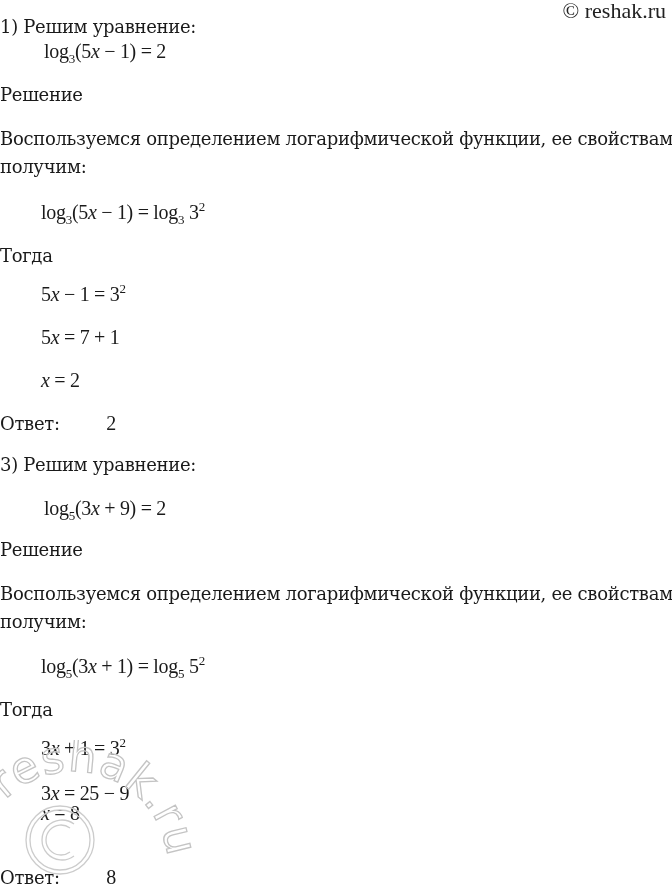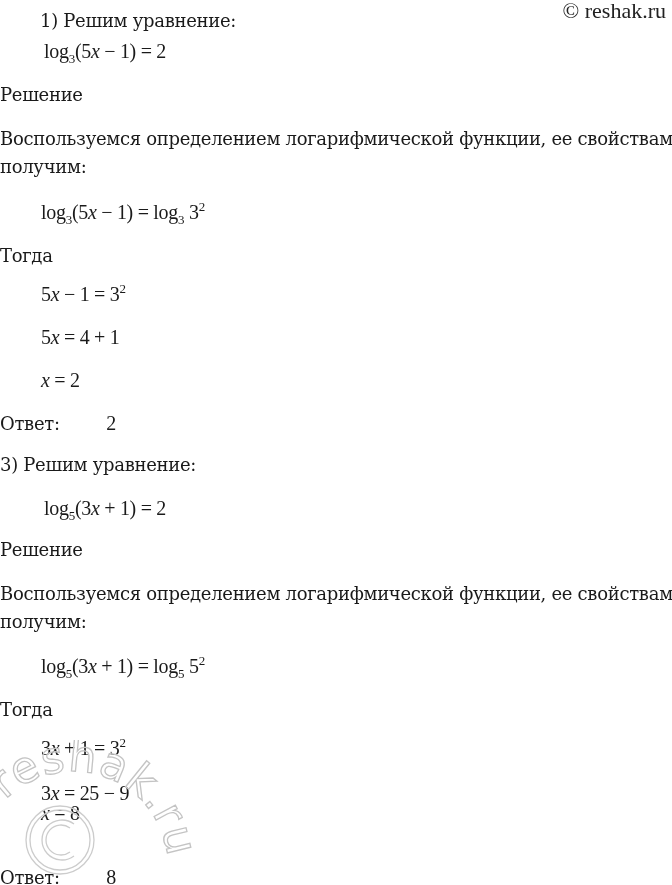--- a/index.html
+++ b/index.html
@@ -14,21 +14,21 @@
   .indent { left:3px; }
   .copyright { position:absolute; right:6px; top:-2px; font-family:"Liberation Serif","DejaVu Serif",serif;
                font-size:22px; color:#222; }
   .watermark { position:absolute; left:-10px; top:740px; width:230px; height:150px; pointer-events:none; }
 </style>
 </head>
 <body>
 
 <div class="copyright">© reshak.ru</div>
 
-<div class="line" style="top:10px;padding-left:40px;">1) Решим уравнение:</div>
+<div class="line" style="top:16px;">1) Решим уравнение:</div>
 
 <div class="line math indent" style="top:40px;">
   <span>log</span><sub>3</sub><span>(5</span><i>x</i><span> − 1) = 2</span>
 </div>
 
 <div class="line" style="top:84px;">Решение</div>
 
 <div class="line" style="top:128px;">Воспользуемся определением логарифмической функции, ее свойствами и</div>
 <div class="line" style="top:156px;">получим:</div>
 
@@ -36,35 +36,35 @@
   <span>log</span><sub>3</sub><span>(5</span><i>x</i><span> − 1) = </span><span>log</span><sub>3</sub><span> 3</span><sup>2</sup>
 </div>
 
 <div class="line" style="top:245px;">Тогда</div>
 
 <div class="line math" style="top:283px;">
   <span>5</span><i>x</i><span> − 1 = 3</span><sup>2</sup>
 </div>
 
 <div class="line math" style="top:326px;">
-  <span>5</span><i>x</i><span> = 4 + 1</span>
+  <span>5</span><i>x</i><span> = 7 + 1</span>
 </div>
 
 <div class="line math" style="top:369px;">
   <i>x</i><span> = 2</span>
 </div>
 
 <div class="line" style="top:412px;">
   <span>Ответ:</span>&nbsp;<span class="math">2</span>
 </div>
 
 <div class="line" style="top:454px;">3) Решим уравнение:</div>
 
 <div class="line math indent" style="top:497px;">
-  <span>log</span><sub>5</sub><span>(3</span><i>x</i><span> + 1) = 2</span>
+  <span>log</span><sub>5</sub><span>(3</span><i>x</i><span> + 9) = 2</span>
 </div>
 
 <div class="line" style="top:539px;">Решение</div>
 
 <div class="line" style="top:583px;">Воспользуемся определением логарифмической функции, ее свойствами и</div>
 <div class="line" style="top:611px;">получим:</div>
 
 <div class="line math" style="top:655px;">
   <span>log</span><sub>5</sub><span>(3</span><i>x</i><span> + 1) = </span><span>log</span><sub>5</sub><span> 5</span><sup>2</sup>
 </div>

